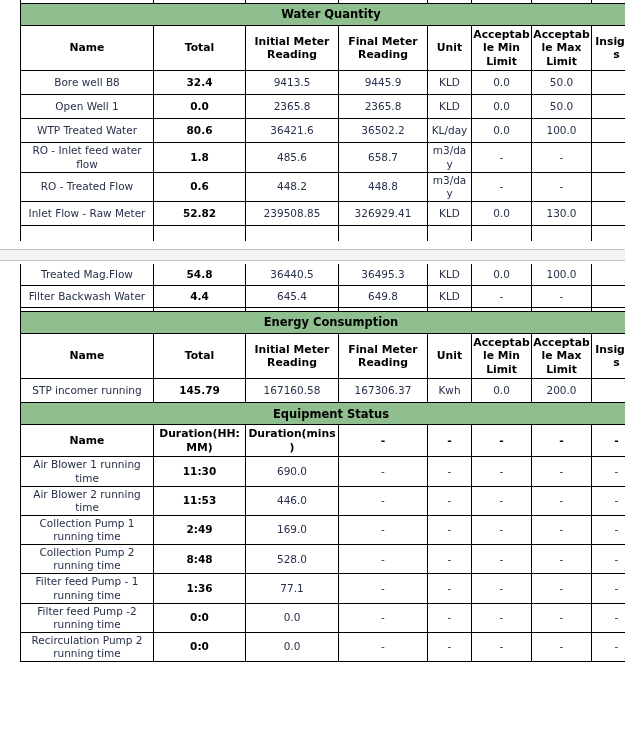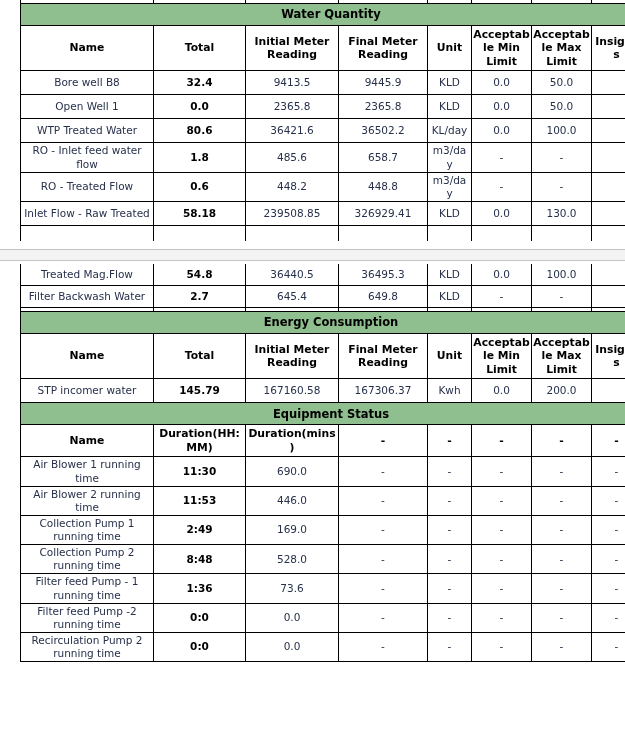--- a/index.html
+++ b/index.html
@@ -133,22 +133,22 @@
     <td class="total">0.6</td>
     <td>448.2</td>
     <td>448.8</td>
     <td>m3/day</td>
     <td>-</td>
     <td>-</td>
     <td></td>
   </tr>
 
   <tr>
-    <td>Inlet Flow - Raw Treated</td>
-    <td class="total">58.18</td>
+    <td>Inlet Flow - Raw Meter</td>
+    <td class="total">52.82</td>
     <td>239508.85</td>
     <td>326929.41</td>
     <td>KLD</td>
     <td>0.0</td>
     <td>130.0</td>
     <td></td>
   </tr>
 </tbody>
   <tbody>
       <tr class="open-bottom">
@@ -186,21 +186,21 @@
     <td>36440.5</td>
     <td>36495.3</td>
     <td>KLD</td>
     <td>0.0</td>
     <td>100.0</td>
     <td></td>
   </tr>
 
   <tr>
     <td>Filter Backwash Water</td>
-    <td class="total">2.7</td>
+    <td class="total">4.4</td>
     <td>645.4</td>
     <td>649.8</td>
     <td>KLD</td>
     <td>-</td>
     <td>-</td>
     <td></td>
   </tr>
 </tbody>
 </table>
 
@@ -235,21 +235,21 @@
     <th>Initial Meter Reading</th>
     <th>Final Meter Reading</th>
     <th>Unit</th>
     <th>Acceptable Min Limit</th>
     <th>Acceptable Max Limit</th>
     <th>Insights</th>
   </tr>
   </tbody>
     <tbody class="energy-rows">
   <tr>
-    <td>STP incomer water</td>
+    <td>STP incomer running</td>
     <td class="total">145.79</td>
     <td>167160.58</td>
     <td>167306.37</td>
     <td>Kwh</td>
     <td>0.0</td>
     <td>200.0</td>
     <td></td>
   </tr>
 </tbody>
   <tbody>
@@ -308,21 +308,21 @@
     <td>-</td>
     <td>-</td>
     <td>-</td>
     <td>-</td>
     <td>-</td>
   </tr>
 
   <tr>
     <td>Filter feed Pump - 1 running time</td>
     <td class="total">1:36</td>
-    <td>73.6</td>
+    <td>77.1</td>
     <td>-</td>
     <td>-</td>
     <td>-</td>
     <td>-</td>
     <td>-</td>
   </tr>
 
   <tr>
     <td>Filter feed Pump -2 running time</td>
     <td class="total">0:0</td>

